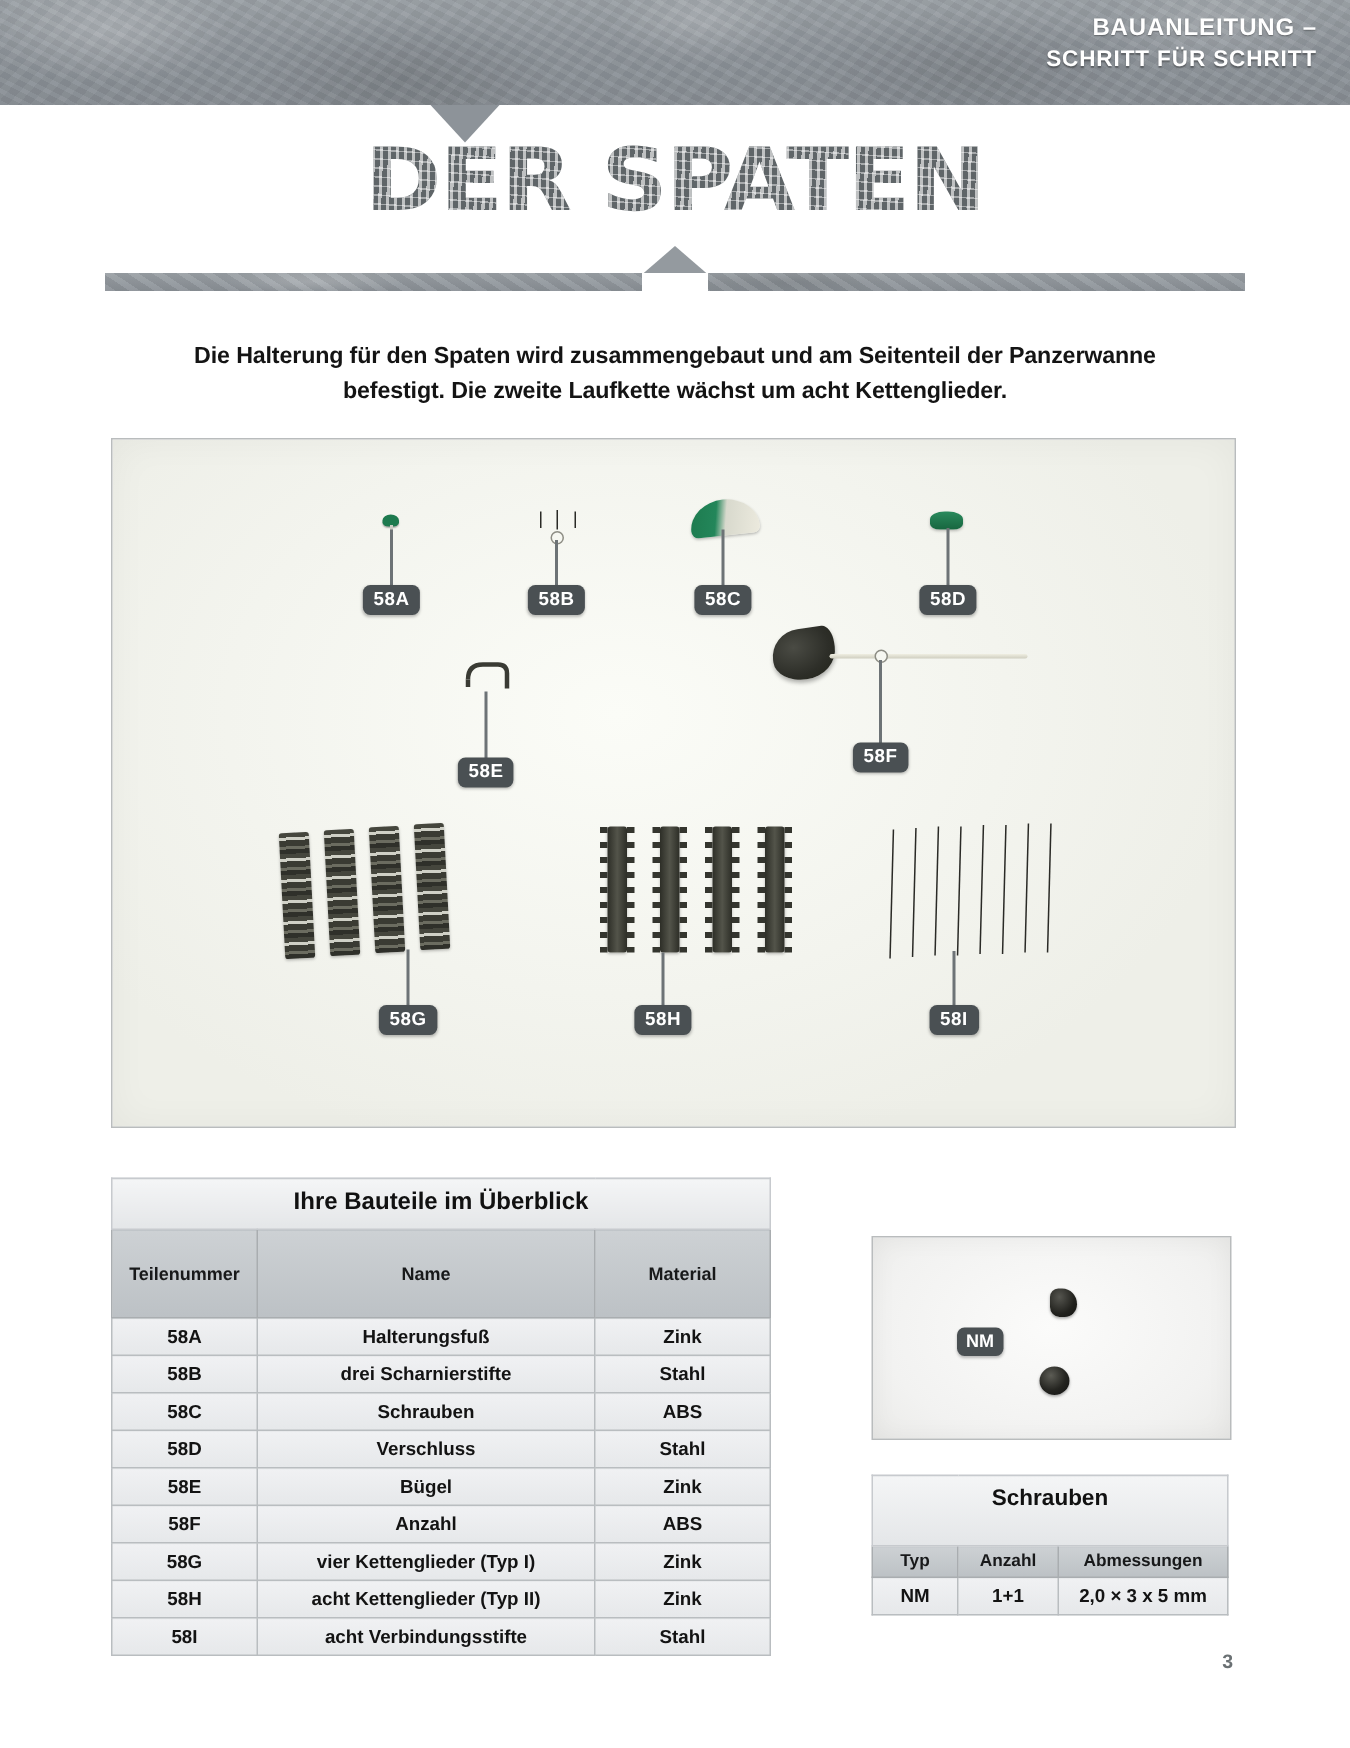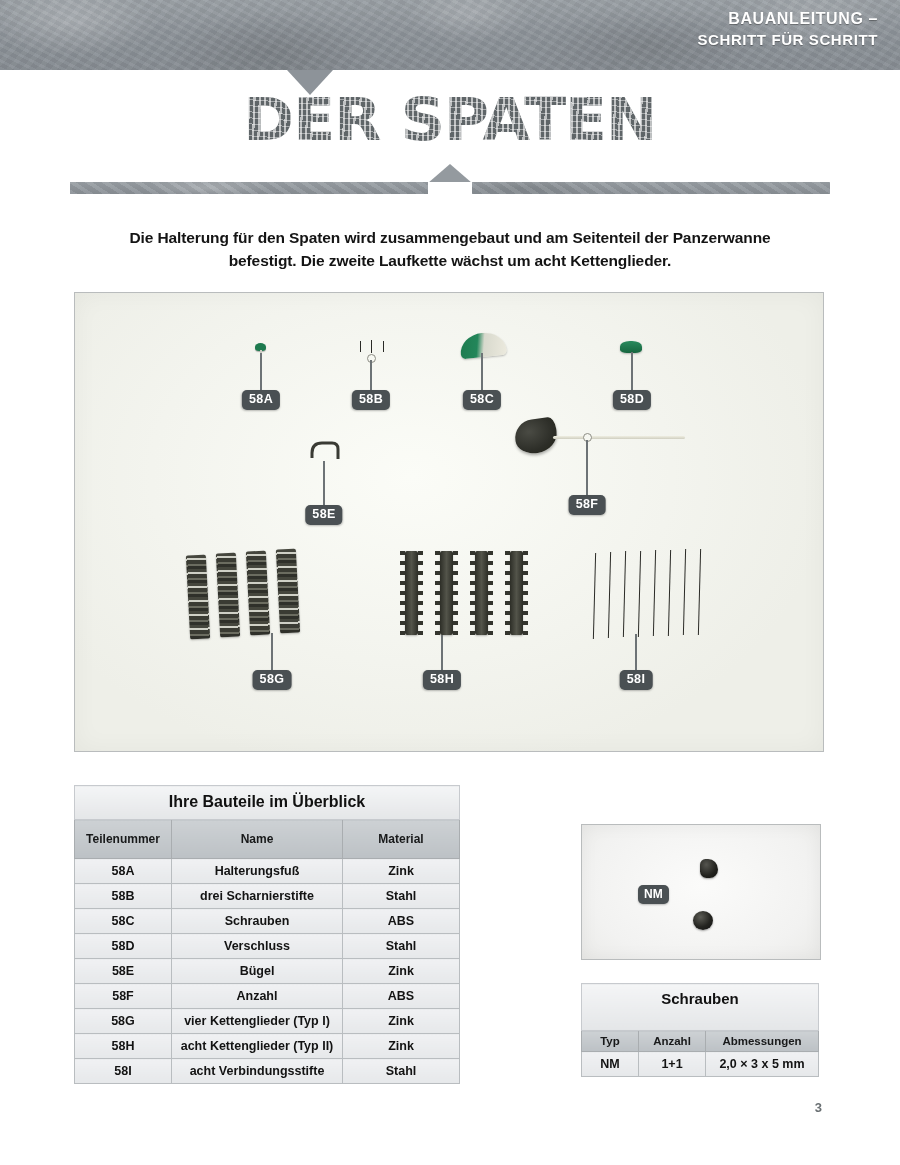--- a/index.html
+++ b/index.html
@@ -159,34 +159,34 @@
   }
   .track-typeII::before,.track-typeII::after{
     content:"";position:absolute;top:0;width:5px;height:100%;
     background:repeating-linear-gradient(0deg,#34352e 0 4px, transparent 4px 10px);
   }
   .track-typeII::before{left:-5px;}
   .track-typeII::after{right:-5px;}
 
   
   .parts-table{
-    position:absolute;left:74px;top:785px;width:386px;
+    position:absolute;left:74px;top:785px;width:440px;
     border:1px solid #a9adb0;border-collapse:collapse;
     font-size:12.5px;
     background:#eceef0;
   }
   .parts-table .title-row td{
     background:linear-gradient(180deg,#f4f5f6,#e4e6e8);
     font-size:16px;font-weight:bold;color:#111;text-align:center;
     padding:7px 0 8px 0;border:1px solid #c7cace;
   }
   .parts-table th{
     background:linear-gradient(180deg,#cdd1d4,#bcc1c5);
     font-size:12px;font-weight:bold;color:#18191a;
-    padding:12px 0;border:1px solid #a9adb0;text-align:center;
+    padding:22px 0;border:1px solid #a9adb0;text-align:center;
   }
   .parts-table td{
     background:linear-gradient(180deg,#f0f1f3,#e6e8ea);
     padding:5px 0;border:1px solid #b9bdc0;text-align:center;
     font-weight:bold;color:#131313;font-size:12.5px;
   }
   .col-num{width:96px;}
   .col-mat{width:116px;}
 
   .screw-photo{

